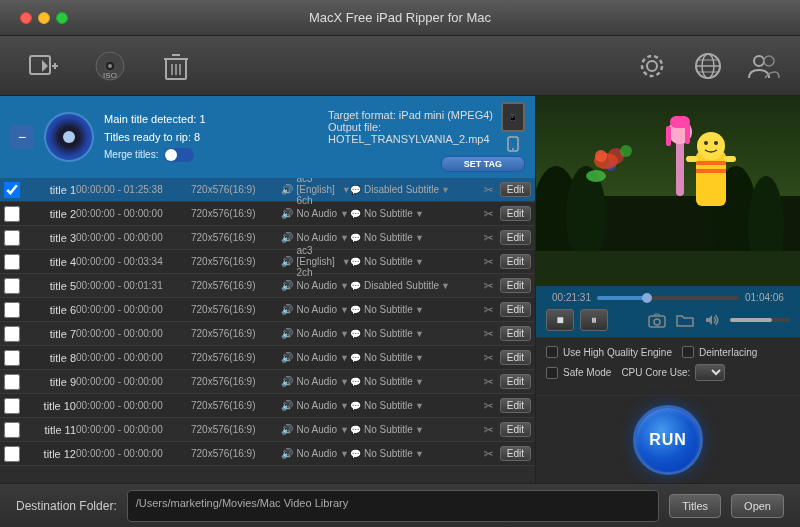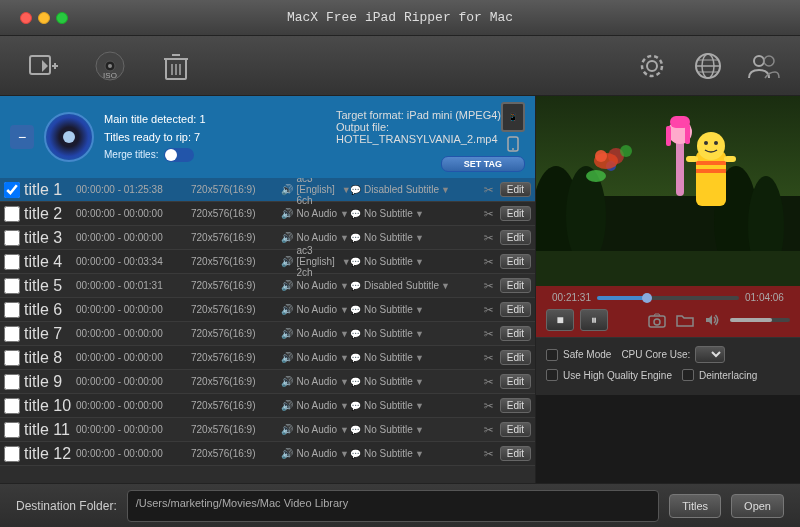--- a/index.html
+++ b/index.html
@@ -15,21 +15,20 @@
 
     
     .title-bar {
       background: linear-gradient(to bottom, #5a5a5a, #3d3d3d);
       height: 36px;
       display: flex;
       align-items: center;
       padding: 0 20px;
       border-bottom: 1px solid #222;
       position: relative;
-      font-family: Liberation Mono, monospace;
     }
     .traffic-lights {
       display: flex;
       gap: 6px;
       align-items: center;
     }
     .traffic-light {
       width: 12px; height: 12px;
       border-radius: 50%;
       cursor: pointer;
@@ -135,20 +134,21 @@
     }
     .info-right {
       display: flex;
       flex-direction: column;
       align-items: flex-end;
       gap: 4px;
     }
     .target-format-row {
       display: flex;
       align-items: center;
+      gap: 8px;
     }
     .set-tag-btn {
       background: linear-gradient(to bottom, #5588cc, #3366aa);
       border: 1px solid #2255aa;
       border-radius: 7px;
       color: #fff;
       font-size: 9px;
       padding: 2px 22px;
       cursor: pointer;
       font-weight: bold;
@@ -228,21 +228,22 @@
     .row-check {
       width: 16px;
       height: 16px;
       margin-right: 4px;
       flex-shrink: 0;
     }
     .row-name {
       width: 52px;
       color: #ddd;
       flex-shrink: 0;
-      font-size: 16px;
+      font-size: 11px;
+      text-align: right;
     }
     .row-time {
       width: 115px;
       color: #aaa;
       flex-shrink: 0;
       font-size: 10px;
     }
     .row-res {
       width: 90px;
       color: #aaa;
@@ -309,21 +310,21 @@
       width: 264px;
       height: 190px;
       background: #000;
       position: relative;
       overflow: hidden;
       flex-shrink: 0;
     }
 
     
     .video-controls {
-      background: #7f1d1d;
+      background: #0c4a6e;
       padding: 6px 10px;
       flex-shrink: 0;
     }
     .progress-bar-container {
       display: flex;
       align-items: center;
       gap: 6px;
       margin-bottom: 6px;
     }
     .time-label {
@@ -586,21 +587,21 @@
 
   <div class="left-panel">
 
     <div class="info-bar">
       <div class="minus-icon">−</div>
       <div class="disc-icon">
         <div class="disc-inner"></div>
       </div>
       <div class="info-text">
         <div>Main title detected: 1</div>
-        <div>Titles ready to rip: 7</div>
+        <div>Titles ready to rip: 8</div>
         <div class="merge-row">
           <span>Merge titles:</span>
           <div class="toggle-switch">
             <div class="toggle-knob"></div>
           </div>
         </div>
       </div>
       <div class="info-right">
         <div class="target-format-row">
           <div>
@@ -951,44 +952,47 @@
         <div class="volume-track">
           <div class="volume-fill"></div>
         </div>
       </div>
     </div>
 
     <div class="options-panel">
       <div class="options-row">
         <div class="option-item">
           <div class="option-checkbox"></div>
+          <span>Use High Quality Engine</span>
+        </div>
+        <div class="option-item">
+          <div class="option-checkbox"></div>
+          <span>Deinterlacing</span>
+        </div>
+      </div>
+      <div class="options-row">
+        <div class="option-item">
+          <div class="option-checkbox"></div>
           <span>Safe Mode</span>
         </div>
         <div class="option-item">
           <span>CPU Core Use:</span>
           <select class="option-select">
             <option>1</option>
             <option selected="">2</option>
             <option>4</option>
             <option>8</option>
           </select>
         </div>
       </div>
-      <div class="options-row">
-        <div class="option-item">
-          <div class="option-checkbox"></div>
-          <span>Use High Quality Engine</span>
-        </div>
-        <div class="option-item">
-          <div class="option-checkbox"></div>
-          <span>Deinterlacing</span>
-        </div>
-      </div>
-    </div>
-
+    </div>
+
+    <div class="run-btn-container">
+      <button class="run-btn">RUN</button>
+    </div>
   </div>
 </div>
 
 <div class="bottom-bar">
   <span class="dest-label">Destination Folder:</span>
   <div class="dest-path">/Users/marketing/Movies/Mac Video Library</div>
   <button class="bottom-btn">Titles</button>
   <button class="bottom-btn">Open</button>
 </div>
 

